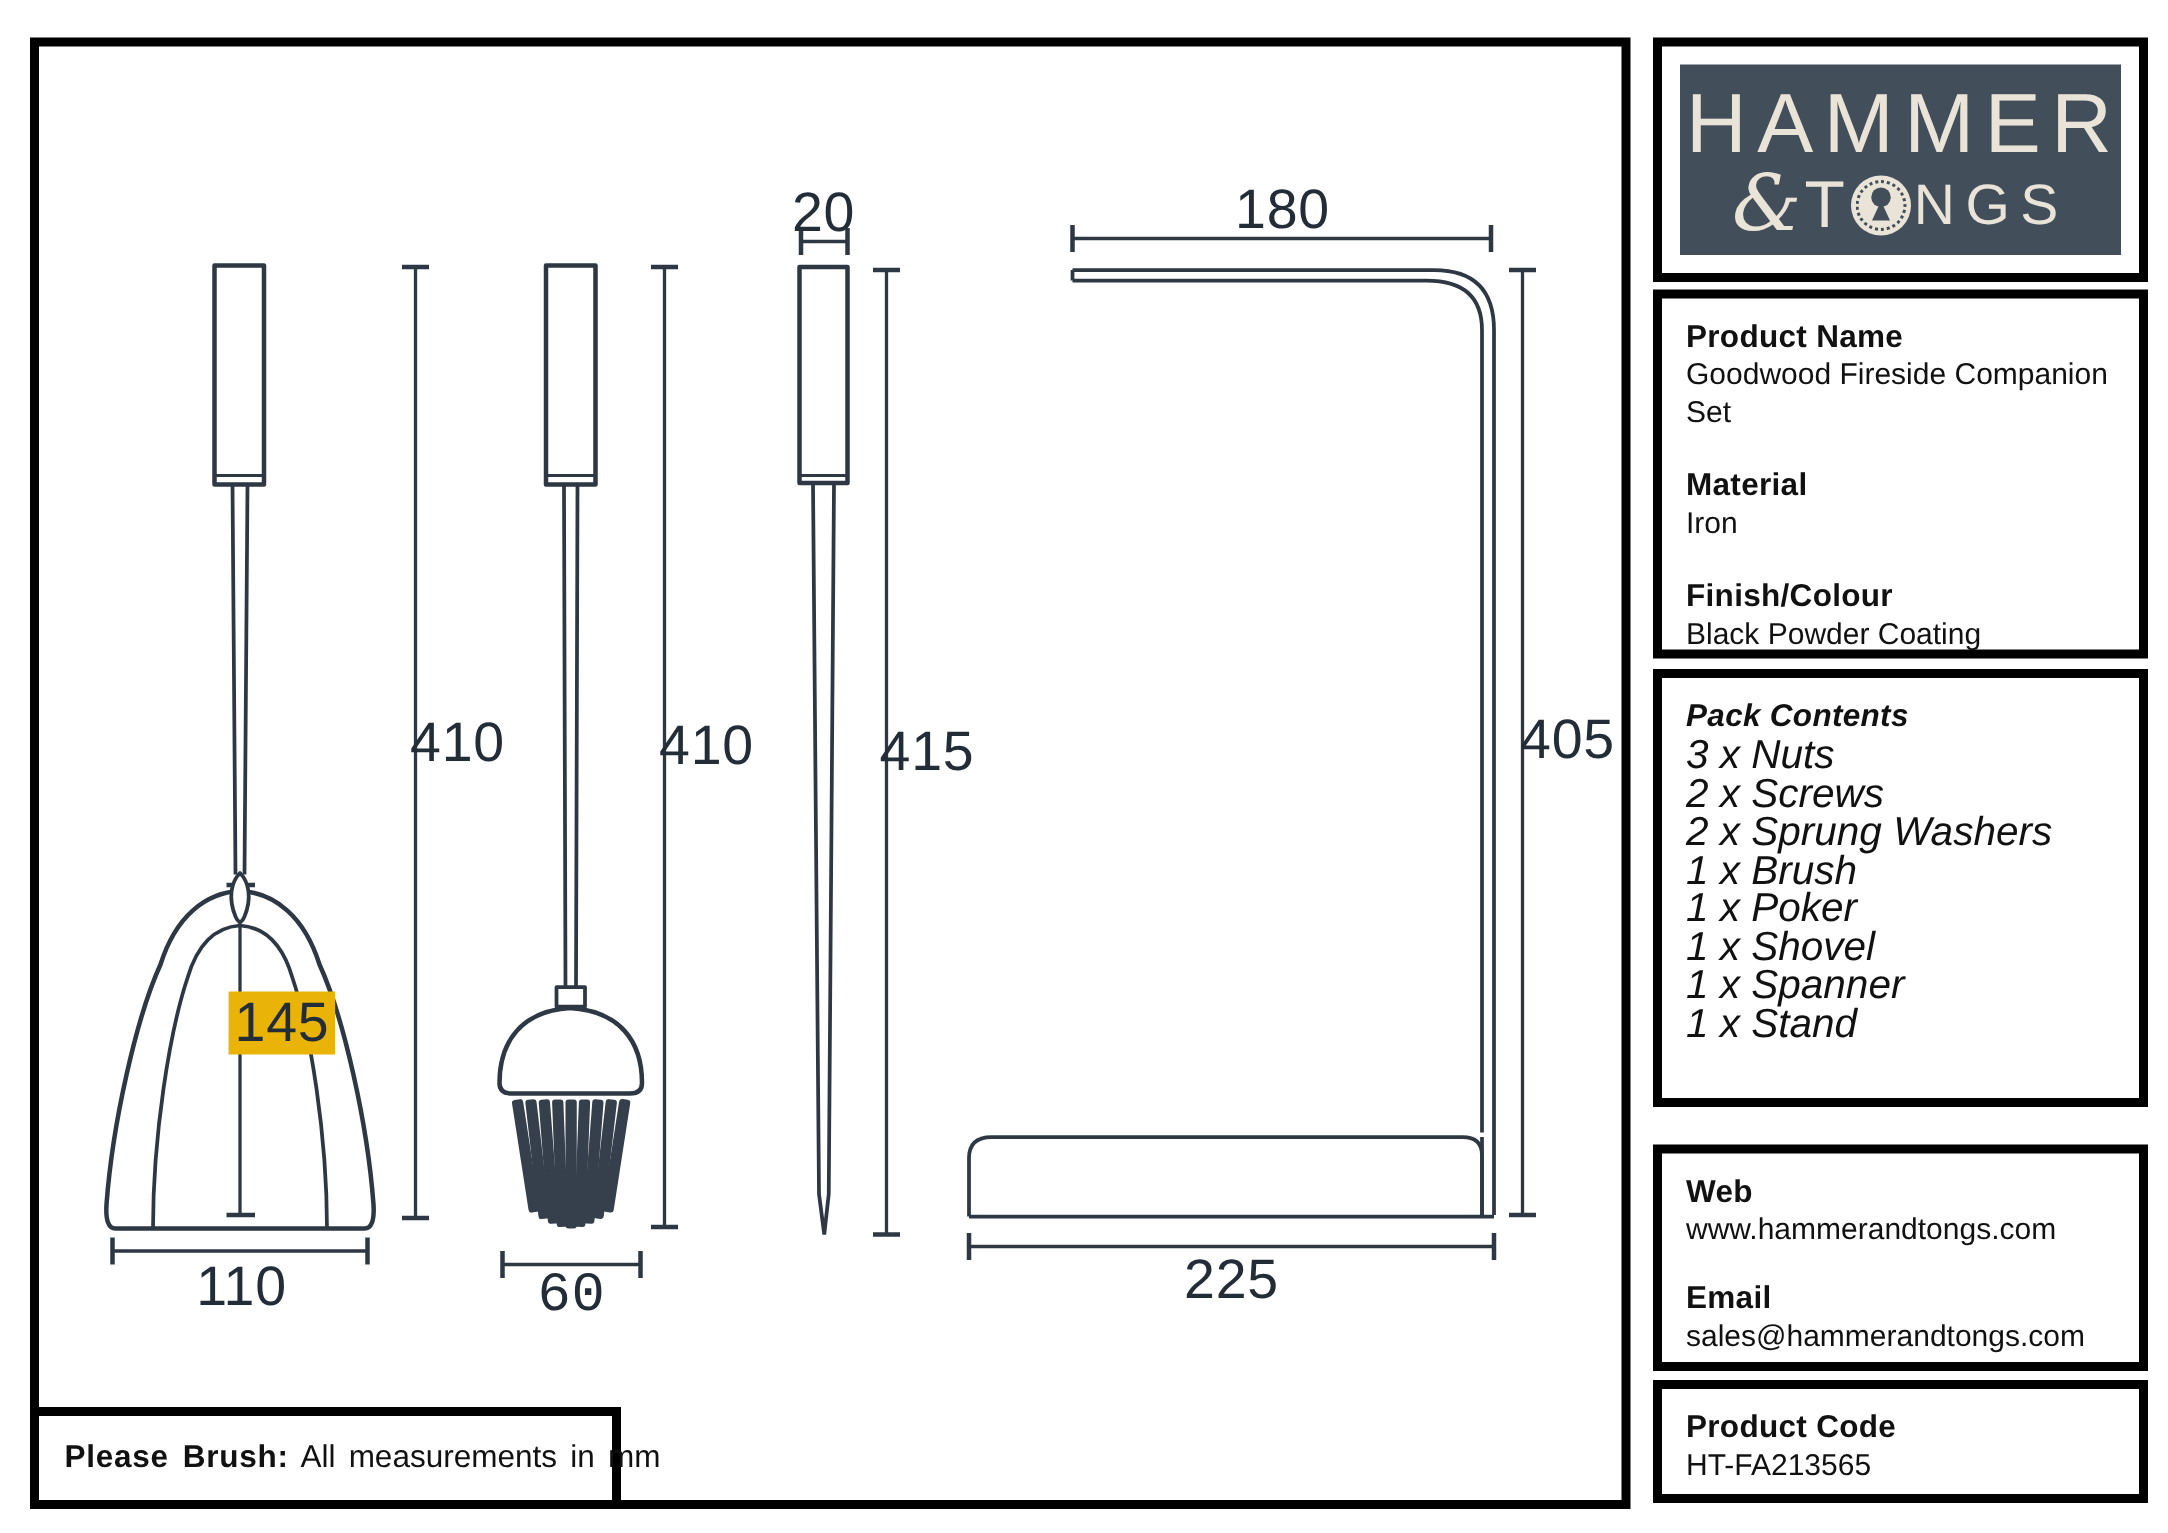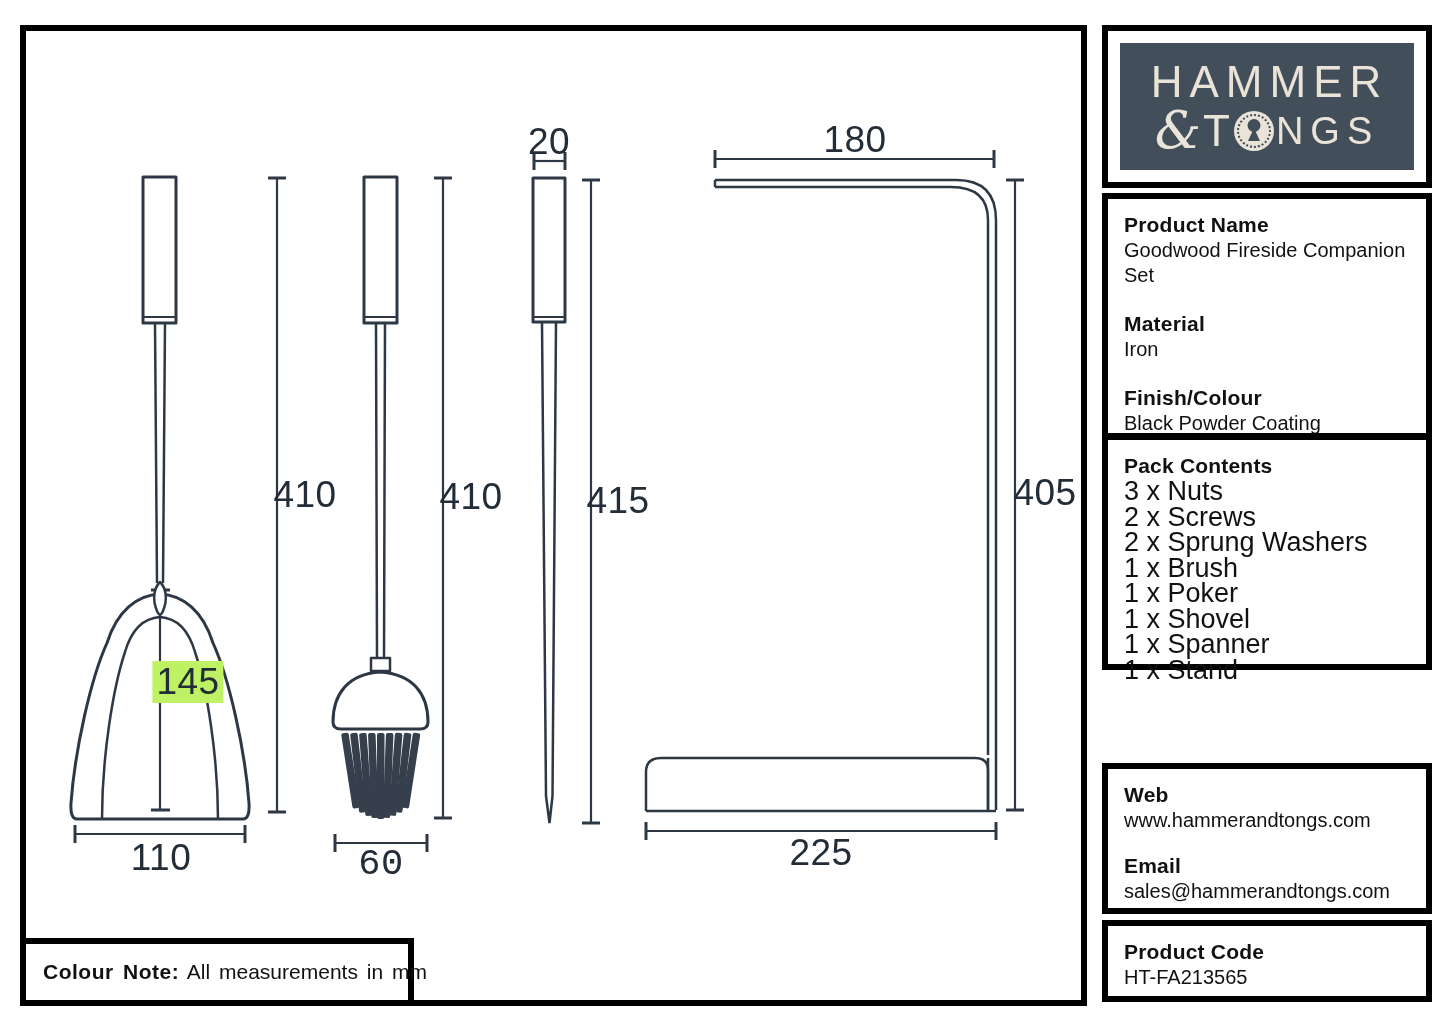--- a/index.html
+++ b/index.html
@@ -8,48 +8,48 @@
     font-family:"Liberation Sans",sans-serif;color:#111;
   }
   .box{position:absolute;background:#ffffff;border:6px solid #000;box-sizing:border-box;}
   
   #drawing-area{left:20px;top:25px;width:1067px;height:981px;z-index:1;}
   #tech-svg{position:absolute;left:0;top:0;width:1445px;height:1022px;z-index:2;pointer-events:none;}
   .dim-label{
     position:absolute;z-index:3;transform:translate(-50%,-50%);
     font-size:37px;letter-spacing:0.5px;color:#232d38;white-space:nowrap;
   }
-  .dim-label.bg{background:#bef264;padding:0 4px;}
+  .dim-label.bg{background:#eab308;padding:0 4px;}
   
   #note-box{left:20px;top:938px;width:394px;height:68px;z-index:4;display:flex;align-items:center;}
   #note-box .inner{padding:0 0 0 17px;font-size:21px;word-spacing:3px;white-space:nowrap;}
   #note-box b{letter-spacing:0.5px;}
   
   .side{left:1102px;width:330px;z-index:2;}
   #logo-box{top:25px;height:163px;display:flex;align-items:center;justify-content:center;}
   #logo-plate{
     width:294px;height:127px;background:#434e5b;color:#e9e4d7;
     display:flex;flex-direction:column;align-items:center;justify-content:center;
     line-height:1;
   }
-  #logo-line1{font-size:44px;letter-spacing:7px;margin-left:5px;}
+  #logo-line1{font-size:56px;letter-spacing:7px;margin-left:5px;}
   #logo-line2{display:flex;align-items:center;margin-top:5px;}
   #logo-amp{font-family:"DejaVu Serif",serif;font-style:italic;font-size:52px;line-height:0.8;margin-right:2px;}
   #logo-t{font-size:44px;letter-spacing:2px;}
   .keyhole{position:relative;display:inline-block;width:40px;height:40px;border-radius:50%;
     background:#e9e4d7;margin:0 2px;}
   .keyhole .ring{position:absolute;inset:3px;border:2px dotted #434e5b;border-radius:50%;box-sizing:border-box;}
   .keyhole .kh-top{position:absolute;top:8px;left:50%;transform:translateX(-50%);
     width:13px;height:13px;border-radius:50%;background:#434e5b;}
   .keyhole .kh-stem{position:absolute;top:17px;left:50%;transform:translateX(-50%);
     width:0;height:0;border-left:6px solid transparent;border-right:6px solid transparent;
     border-bottom:13px solid #434e5b;}
   #logo-ngs{font-size:38px;letter-spacing:7px;}
   #info-box{top:193px;height:246px;}
-  #pack-box{top:434px;height:236px;}
+  #pack-box{top:446px;height:292px;font-style:italic;}
   #web-box{top:763px;height:151px;}
   #code-box{top:920px;height:82px;}
   .side .pad{padding:13px 8px 0 16px;}
   .h{font-weight:bold;font-size:21px;line-height:26px;letter-spacing:0.2px;}
   .v{font-size:20px;line-height:25px;}
   .grp{margin-bottom:23px;}
   .pack-line{font-size:27px;line-height:25.5px;}
 </style>
 </head>
 <body>
@@ -175,21 +175,21 @@
   <div class="dim-label" style="left:471px;top:497px;">410</div>
   <div class="dim-label" style="left:381px;top:864px;font-family:Liberation Mono, monospace;">60</div>
   <div class="dim-label" style="left:549px;top:142px;">20</div>
   <div class="dim-label" style="left:618px;top:501px;">415</div>
   <div class="dim-label" style="left:855px;top:140px;">180</div>
   <div class="dim-label" style="left:1045px;top:493px;">405</div>
   <div class="dim-label" style="left:821px;top:853px;">225</div>
 
   <div id="note-box" class="box">
     <div class="inner">
-      <b>Colour Note:</b>
+      <b>Please Brush:</b>
       <span>All measurements in mm</span>
     </div>
   </div>
 
   <div id="logo-box" class="box side">
     <div id="logo-plate">
       <div id="logo-line1">HAMMER</div>
       <div id="logo-line2">
         <span id="logo-amp">&amp;</span>
         <span id="logo-t">T</span>

